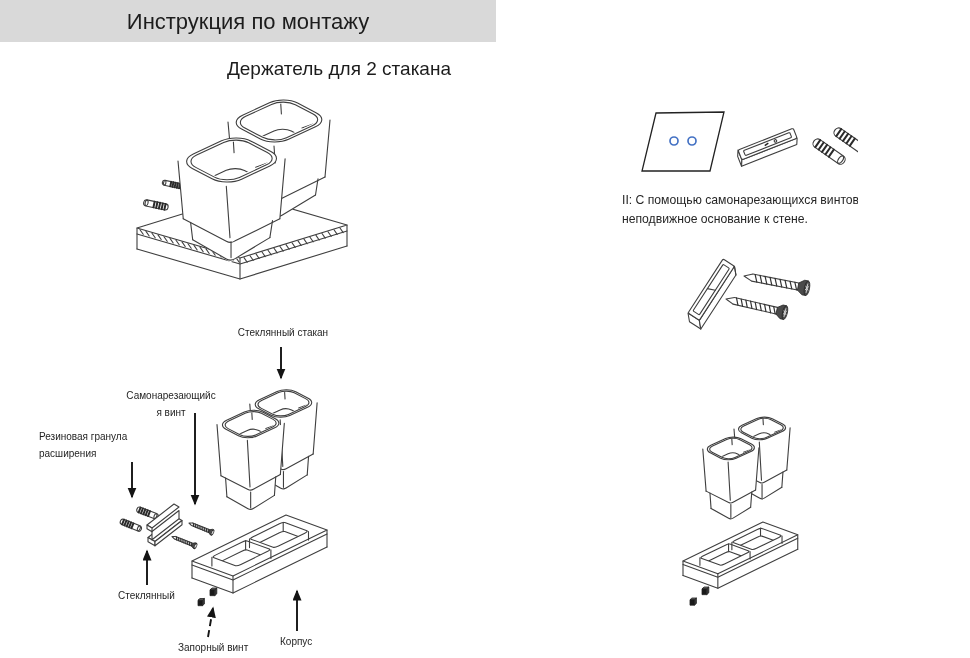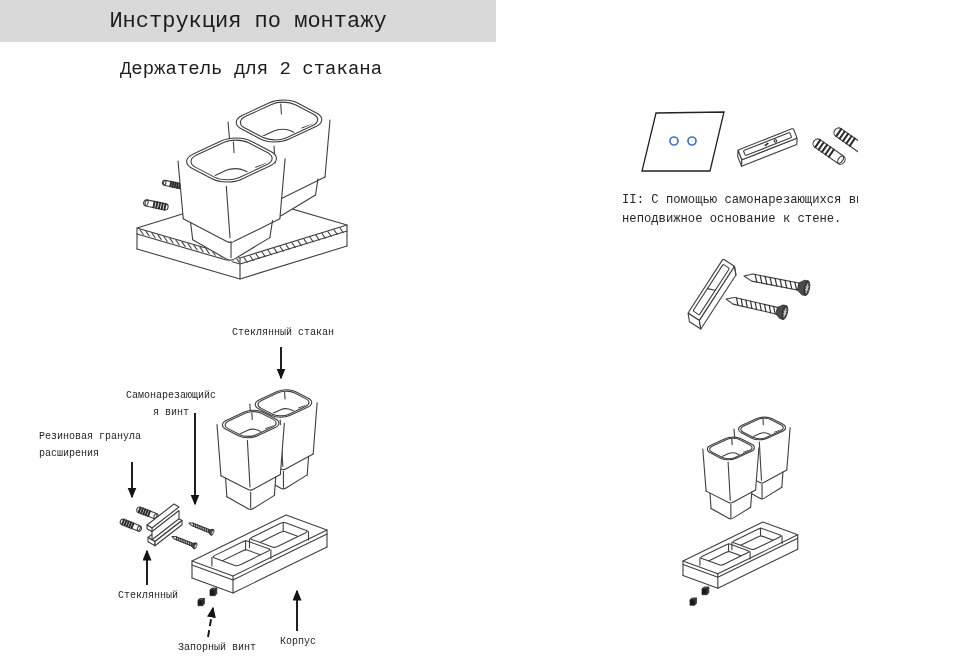--- a/index.html
+++ b/index.html
@@ -7,27 +7,27 @@
     --ink:#3f3f3f;
     --ink-dark:#1b1b1b;
     --text:#262626;
     --accent-blue:#4472c4;
     --paper:#ffffff;
   }
   *{margin:0;padding:0;box-sizing:border-box;}
   html,body{background:#fff;}
   #page{
     position:relative;width:858px;height:658px;background:var(--paper);overflow:hidden;
-    font-family:Liberation Mono, monospace;color:var(--text);
+    font-family:Liberation Sans, sans-serif;color:var(--text);
   }
   .abs{position:absolute;}
   #title-bar{left:0;top:0;width:496px;height:42px;background:var(--title-bar);}
   #page-title{left:0;top:0;width:496px;height:42px;line-height:43px;text-align:center;
     font-size:22px;color:#1c1c1c;}
-  #subtitle{left:51px;top:58px;width:400px;text-align:center;font-size:19px;color:#1c1c1c;}
+  #subtitle{left:51px;top:58px;width:400px;text-align:right;font-size:19px;color:#1c1c1c;}
   .step-text{font-size:12.2px;line-height:18.4px;color:var(--text);white-space:pre-line;}
   #step1-text{left:576px;top:22px;width:390px;text-align:center;}
   #step2-text{left:583px;top:190.5px;width:380px;line-height:19.5px;margin-left:39px;}
   #step3-text{left:583px;top:371px;width:380px;line-height:20px;}
   .part-label{font-size:10px;line-height:17px;color:#1f1f1f;white-space:pre-line;}
   #label-glass-cup{left:183px;top:323.5px;width:200px;text-align:center;}
   #label-self-tapping{left:96px;top:386.5px;width:150px;text-align:center;}
   #label-rubber-granule{left:39px;top:428px;}
   #label-base{left:118px;top:586.5px;}
   #label-locking-screw{left:178px;top:638.5px;}

